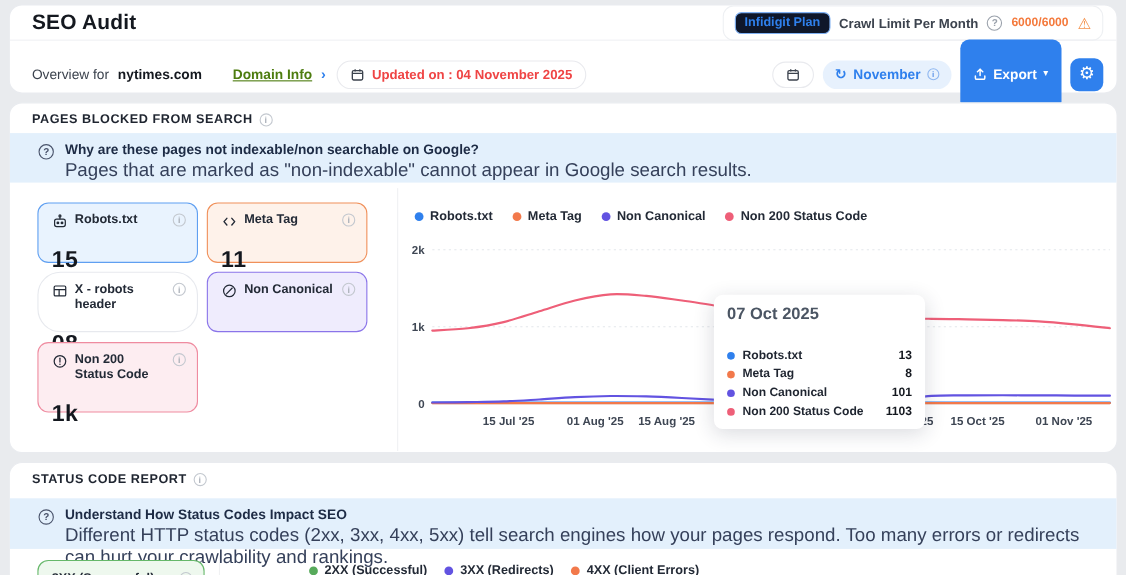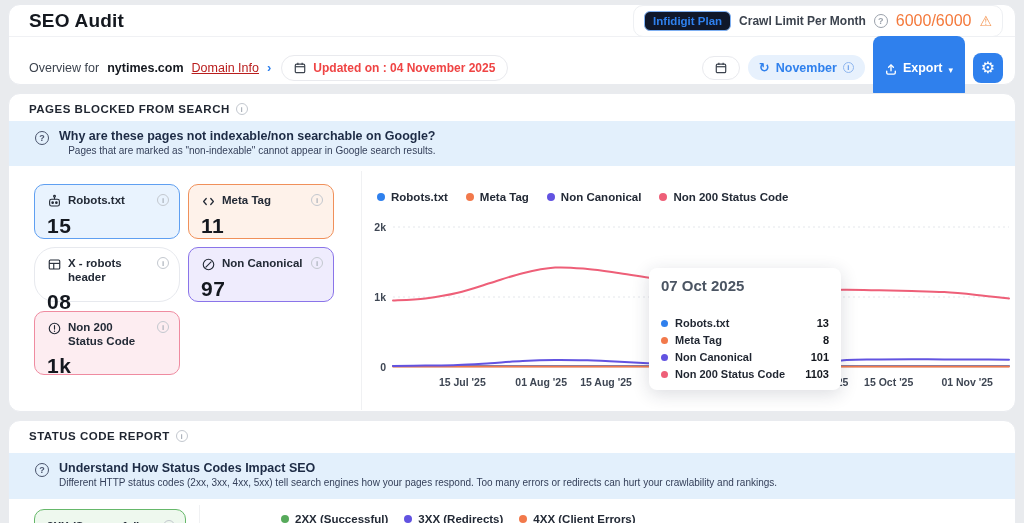--- a/index.html
+++ b/index.html
@@ -8,61 +8,61 @@
   .card { position:absolute; background:#fff; border:1px solid #e9ebef; border-radius:12px; }
 
   
   #topcard { left:8px; top:4px; width:1008px; height:81px; }
   .hdr-row { position:absolute; left:0; top:0; right:0; height:32px; border-bottom:1px solid #f0f1f4; display:flex; align-items:center; padding:0 12px 0 20px; }
   .page-title { font-size:19px; font-weight:800; letter-spacing:.2px; color:#14181f; }
   .plan-wrap { margin-left:auto; display:flex; align-items:center; gap:8px; border:1px solid #eef0f3; border-radius:10px; padding:5px 10px; }
   .plan-badge { border:1.5px solid #7fb0f2; color:#2f80ed; font-size:11.5px; font-weight:700; border-radius:6px; padding:3px 8px; background:#0f172a; }
   .crawl-label { font-size:12px; font-weight:600; color:#3c434e; }
   .qmark { width:14px; height:14px; border:1.3px solid #9aa1ab; border-radius:50%; color:#9aa1ab; font-size:9px; font-weight:700; display:inline-flex; align-items:center; justify-content:center; }
-  .crawl-value { font-size:16px; font-weight:400; color:#f4793b; }
+  .crawl-value { font-size:11px; font-weight:700; color:#f4793b; }
   .warn { color:#f4914b; font-size:14px; line-height:1; }
 
   .tool-row { position:absolute; left:0; top:44px; right:0; height:37px; display:flex; align-items:center; padding:0 12px 0 20px; gap:8px; }
   .ov-text { font-size:12.5px; color:#3c434e; }
   .ov-domain { font-weight:800; color:#14181f; }
-  .link { font-size:12.5px; font-weight:400; color:#b91c1c; text-decoration:underline; cursor:pointer; }
+  .link { font-size:12.5px; font-weight:700; color:#4d7c0f; text-decoration:underline; cursor:pointer;margin-left:20px; }
   .chev { color:#2f80ed; font-size:13px; font-weight:700; margin:0 2px 0 0; }
   .pill { display:inline-flex; align-items:center; gap:7px; border:1px solid #e9eaee; background:#fff; border-radius:16px; padding:5px 12px; font-size:12px; font-weight:700; color:#ef4444; white-space:nowrap; }
   .spacer { flex:1; }
   .pill-blue { display:inline-flex; align-items:center; gap:6px; background:#e7f1fd; border-radius:16px; padding:5px 11px; font-size:12.5px; font-weight:800; color:#2f80ed; cursor:pointer; }
   .sync-glyph { font-size:13px; font-weight:700; }
   .mini-i { width:11px; height:11px; border:1px solid #8fb7f0; border-radius:50%; font-size:7.5px; font-weight:700; color:#5e96e8; display:inline-flex; align-items:center; justify-content:center; }
-  .btn-export { display:inline-flex; align-items:flex-end; gap:6px; background:#2f80ed; color:#fff; border:none; border-radius:8px; padding:25px 12px; font-size:12.5px; font-weight:800; cursor:pointer; font-family:inherit; }
+  .btn-export { display:inline-flex; align-items:flex-start; gap:6px; background:#2f80ed; color:#fff; border:none; border-radius:8px; padding:25px 12px; font-size:12.5px; font-weight:800; cursor:pointer; font-family:inherit; }
   .btn-gear { width:30px; height:30px; background:#2f80ed; color:#fff; border:none; border-radius:8px; font-size:16px; line-height:1; cursor:pointer; display:inline-flex; align-items:center; justify-content:center; }
 
   
   #section1 { left:8px; top:93px; width:1008px; height:319px; }
   #section2 { left:8px; top:420px; width:1008px; height:160px; }
   .sec-title { position:absolute; left:20px; top:9px; font-size:11.5px; font-weight:800; letter-spacing:.5px; color:#1f2530; display:flex; align-items:center; gap:6px; }
   .info-i { width:12px; height:12px; border:1px solid #c3c8cf; border-radius:50%; color:#aab0b9; font-size:8px; font-weight:700; display:inline-flex; align-items:center; justify-content:center; font-style:normal; }
   .banner { position:absolute; left:0; right:0; background:#e3f0fc; display:flex; gap:10px; padding:8px 20px 0 26px; }
   .banner .qmark { margin-top:2px; border-color:#49536b; color:#49536b; flex:none; }
   .banner-title { font-size:12.5px; font-weight:800; color:#1d2b45; }
-  .banner-text { font-size:10px; color:#35405a; margin-top:2px;text-align:right; }
+  .banner-text { font-size:17px; color:#35405a; margin-top:2px; }
   #banner1 { top:27px; height:45px; }
   #banner2 { top:32px; height:46px; }
 
   
   .stat-card { position:absolute; border-radius:10px; border:1.5px solid #e7e9ee; background:#fff; padding:8px 10px 6px 12px; cursor:pointer; }
   .t-blue   { background:#e9f3fe; border-color:#5f9ff1; }
   .t-orange { background:#fef2ea; border-color:#f0905a; }
   .t-plain  { background:#fff;    border-color:#e7e9ee;border-radius:21px; }
   .t-purple { background:#efecfd; border-color:#8a74e9; }
   .t-pink   { background:#fdedf1; border-color:#ef8ba0; }
   .stat-top { display:flex; align-items:flex-start; gap:6px; }
   .s-icon { flex:none; width:15px; height:15px; margin-top:1px; }
   .s-icon svg { display:block; }
   .s-label { font-size:11.5px; font-weight:700; color:#232a36; line-height:1.25; }
   .stat-top .info-i { margin-left:auto; flex:none; margin-top:1px; }
-  .stat-value { font-size:21px; font-weight:800; color:#14181f; margin-top:5px; letter-spacing:.5px; }
+  .stat-value { font-size:21px; font-weight:800; color:#14181f; margin-top:16px; letter-spacing:.5px; }
 
   
   .chart-area { position:absolute; left:352px; top:77px; right:1px; bottom:1px; border-left:1px solid #f0f1f3; }
   .legend-row { position:absolute; left:368px; top:97px; display:flex; gap:18px; align-items:center; }
   .legend-item { display:flex; align-items:center; gap:6px; cursor:pointer; }
   .dot { width:8px; height:8px; border-radius:50%; flex:none; }
   .legend-label { font-size:11.5px; font-weight:700; color:#232a36; }
   #chart-svg { position:absolute; left:352px; top:118px; }
   .ytick { font-size:10.5px; font-weight:700; fill:#3f4754; }
   .xtick { font-size:10.5px; font-weight:700; fill:#3f4754; }
@@ -199,21 +199,20 @@
         <div class="stat-top">
           <span class="s-icon">
             <svg width="15" height="15" viewBox="0 0 20 20" fill="none" stroke="#232a36" stroke-width="1.5" stroke-linecap="round">
               <circle cx="10" cy="10" r="7"></circle>
               <path d="M6.5 13.5 13.5 6.5"></path>
             </svg>
           </span>
           <span class="s-label">Non Canonical</span>
           <span class="info-i">i</span>
         </div>
-        <div class="stat-value">97</div>
       </div>
       <div class="stat-card t-pink" style="left: 25px; top: 217px; width: 146px; height: 64px;">
         <div class="stat-top">
           <span class="s-icon">
             <svg width="15" height="15" viewBox="0 0 20 20" fill="none" stroke="#232a36" stroke-width="1.5" stroke-linecap="round">
               <circle cx="10" cy="10" r="7"></circle>
               <line x1="10" y1="6.2" x2="10" y2="10.8"></line>
               <circle cx="10" cy="13.6" r="0.9" fill="#232a36" stroke="none"></circle>
             </svg>
           </span>

